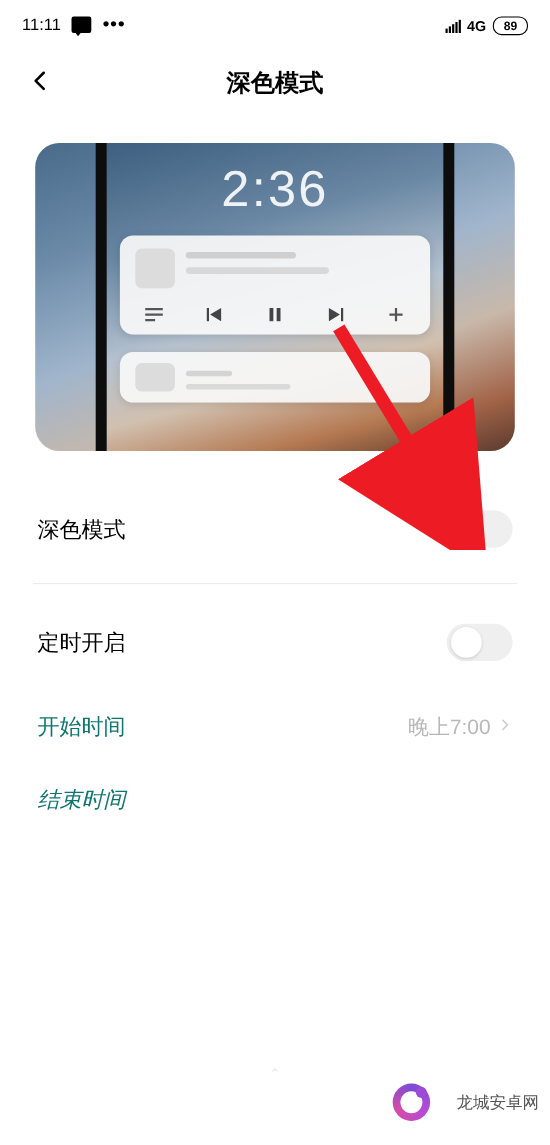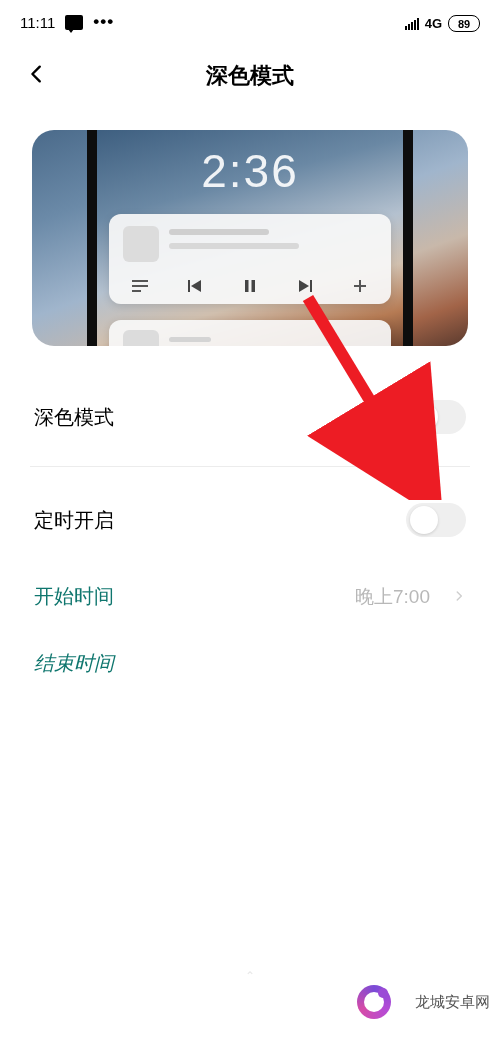--- a/index.html
+++ b/index.html
@@ -45,21 +45,21 @@
       display: flex; align-items: center; justify-content: center;
       position: relative; height: 60px; margin-top: 10px;
     }
     .back-btn { position: absolute; left: 26px; top: 50%; transform: translateY(-50%); }
     .back-btn svg { width: 22px; height: 22px; }
     .nav-title { font-size: 22px; font-weight: 600; color: #000; }
     .preview-card {
       margin: 24px 32px 0;
       border-radius: 22px;
       overflow: hidden;
-      height: 216px;
+      height: 280px;
       position: relative;
       background: linear-gradient(160deg,#4a6a8a 0%,#6b8aa8 25%,#a0b5cc 50%,#c8b8aa 70%,#a26448 88%,#5a3a2e 100%);
     }
     .preview-inner {
       position: absolute; left: 55px; right: 55px; top: 0; bottom: 0;
       background: linear-gradient(165deg,#3e5f80 0%,#6a88a4 30%,#b4c1cf 55%,#d1c0af 72%,#b57a53 88%,#6e4430 100%);
       border-left: 10px solid #0d0d0d; border-right: 10px solid #0d0d0d;
     }
     .preview-clock {
       color: rgba(255,255,255,0.9); text-align: center;
@@ -85,21 +85,21 @@
     .notif-card.small .notif-thumb { width: 26px; height: 26px; }
     .notif-card.small .line1 { height: 5px; width: 42px; background: #d4d4d4; border-radius: 3px; margin-top: 4px; }
     .notif-card.small .line2 { height: 5px; width: 95px; background: #dadada; border-radius: 3px; margin-top: 7px; }
     .setting-list { margin: 28px 30px 0; }
     .setting-row {
       display: flex; align-items: center; justify-content: space-between;
       padding: 26px 4px;
     }
     .setting-label { font-size: 20px; color: #000; font-weight: 500; }
     .setting-label.dim { color: #0f766e; font-weight: 400; }
-    .setting-value { display: flex; align-items: center; gap: 22px; color: #b8b8b8; font-size: 19px; }
+    .setting-value { display: flex; align-items: center; gap: 6px; color: #b8b8b8; font-size: 19px; }
     .toggle {
       width: 60px; height: 34px; background: #efefef; border-radius: 17px; position: relative;
     }
     .toggle::after {
       content: ""; position: absolute; width: 28px; height: 28px; background: #fff;
       border-radius: 50%; top: 3px; left: 4px; box-shadow: 0 1px 3px rgba(0,0,0,0.15);
     }
     .divider { height: 1px; background: #ececec; margin: 6px 0 10px; }
     .chevron svg { width: 14px; height: 14px; }
     .arrow-annotation {

